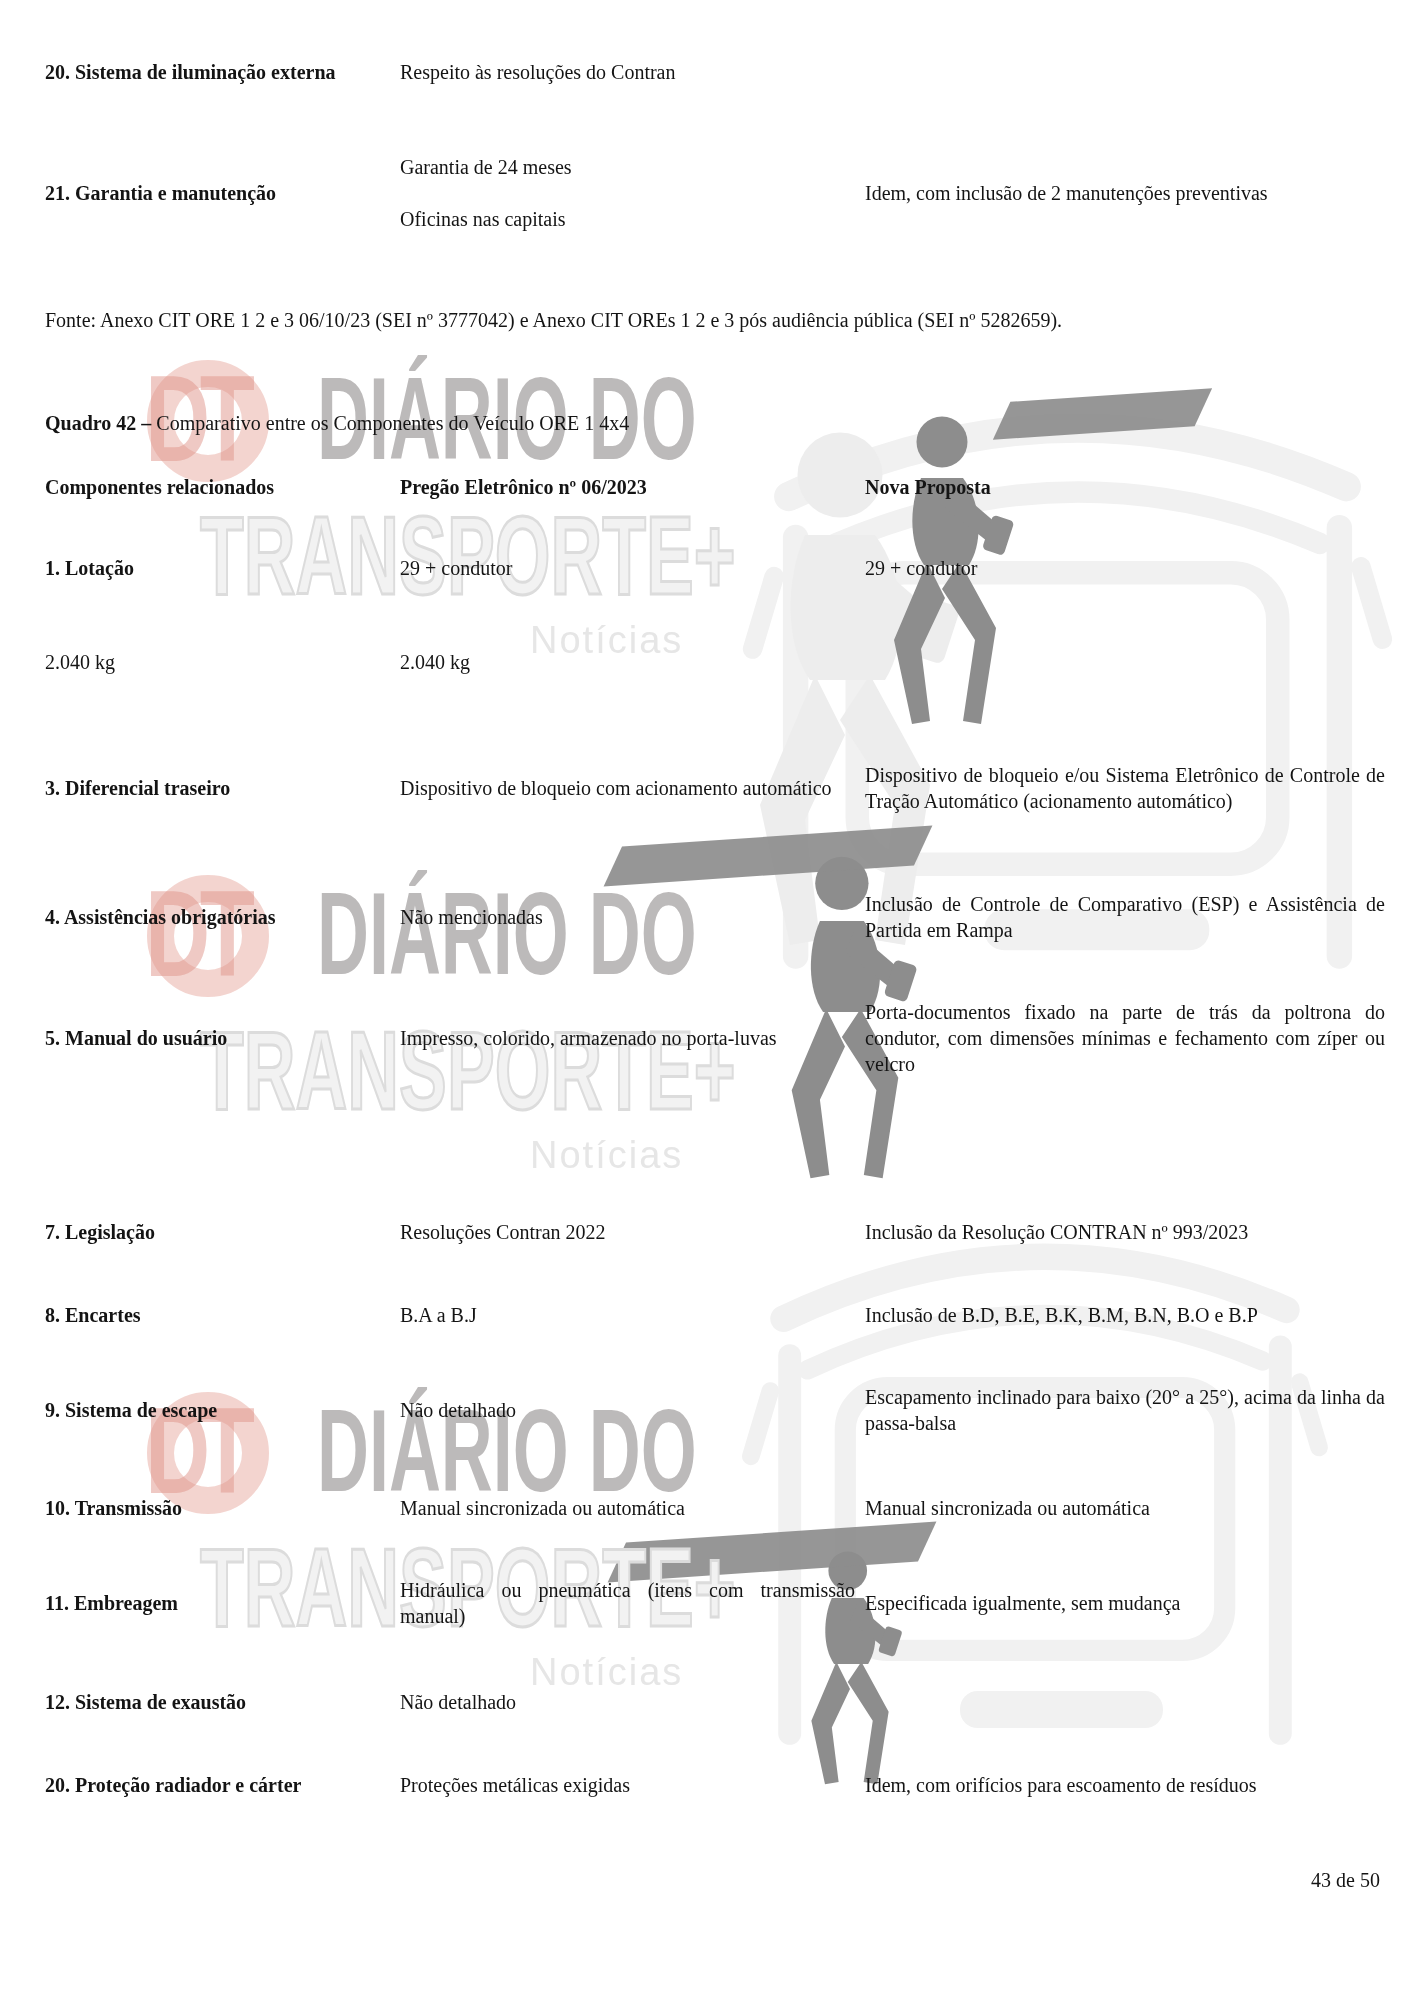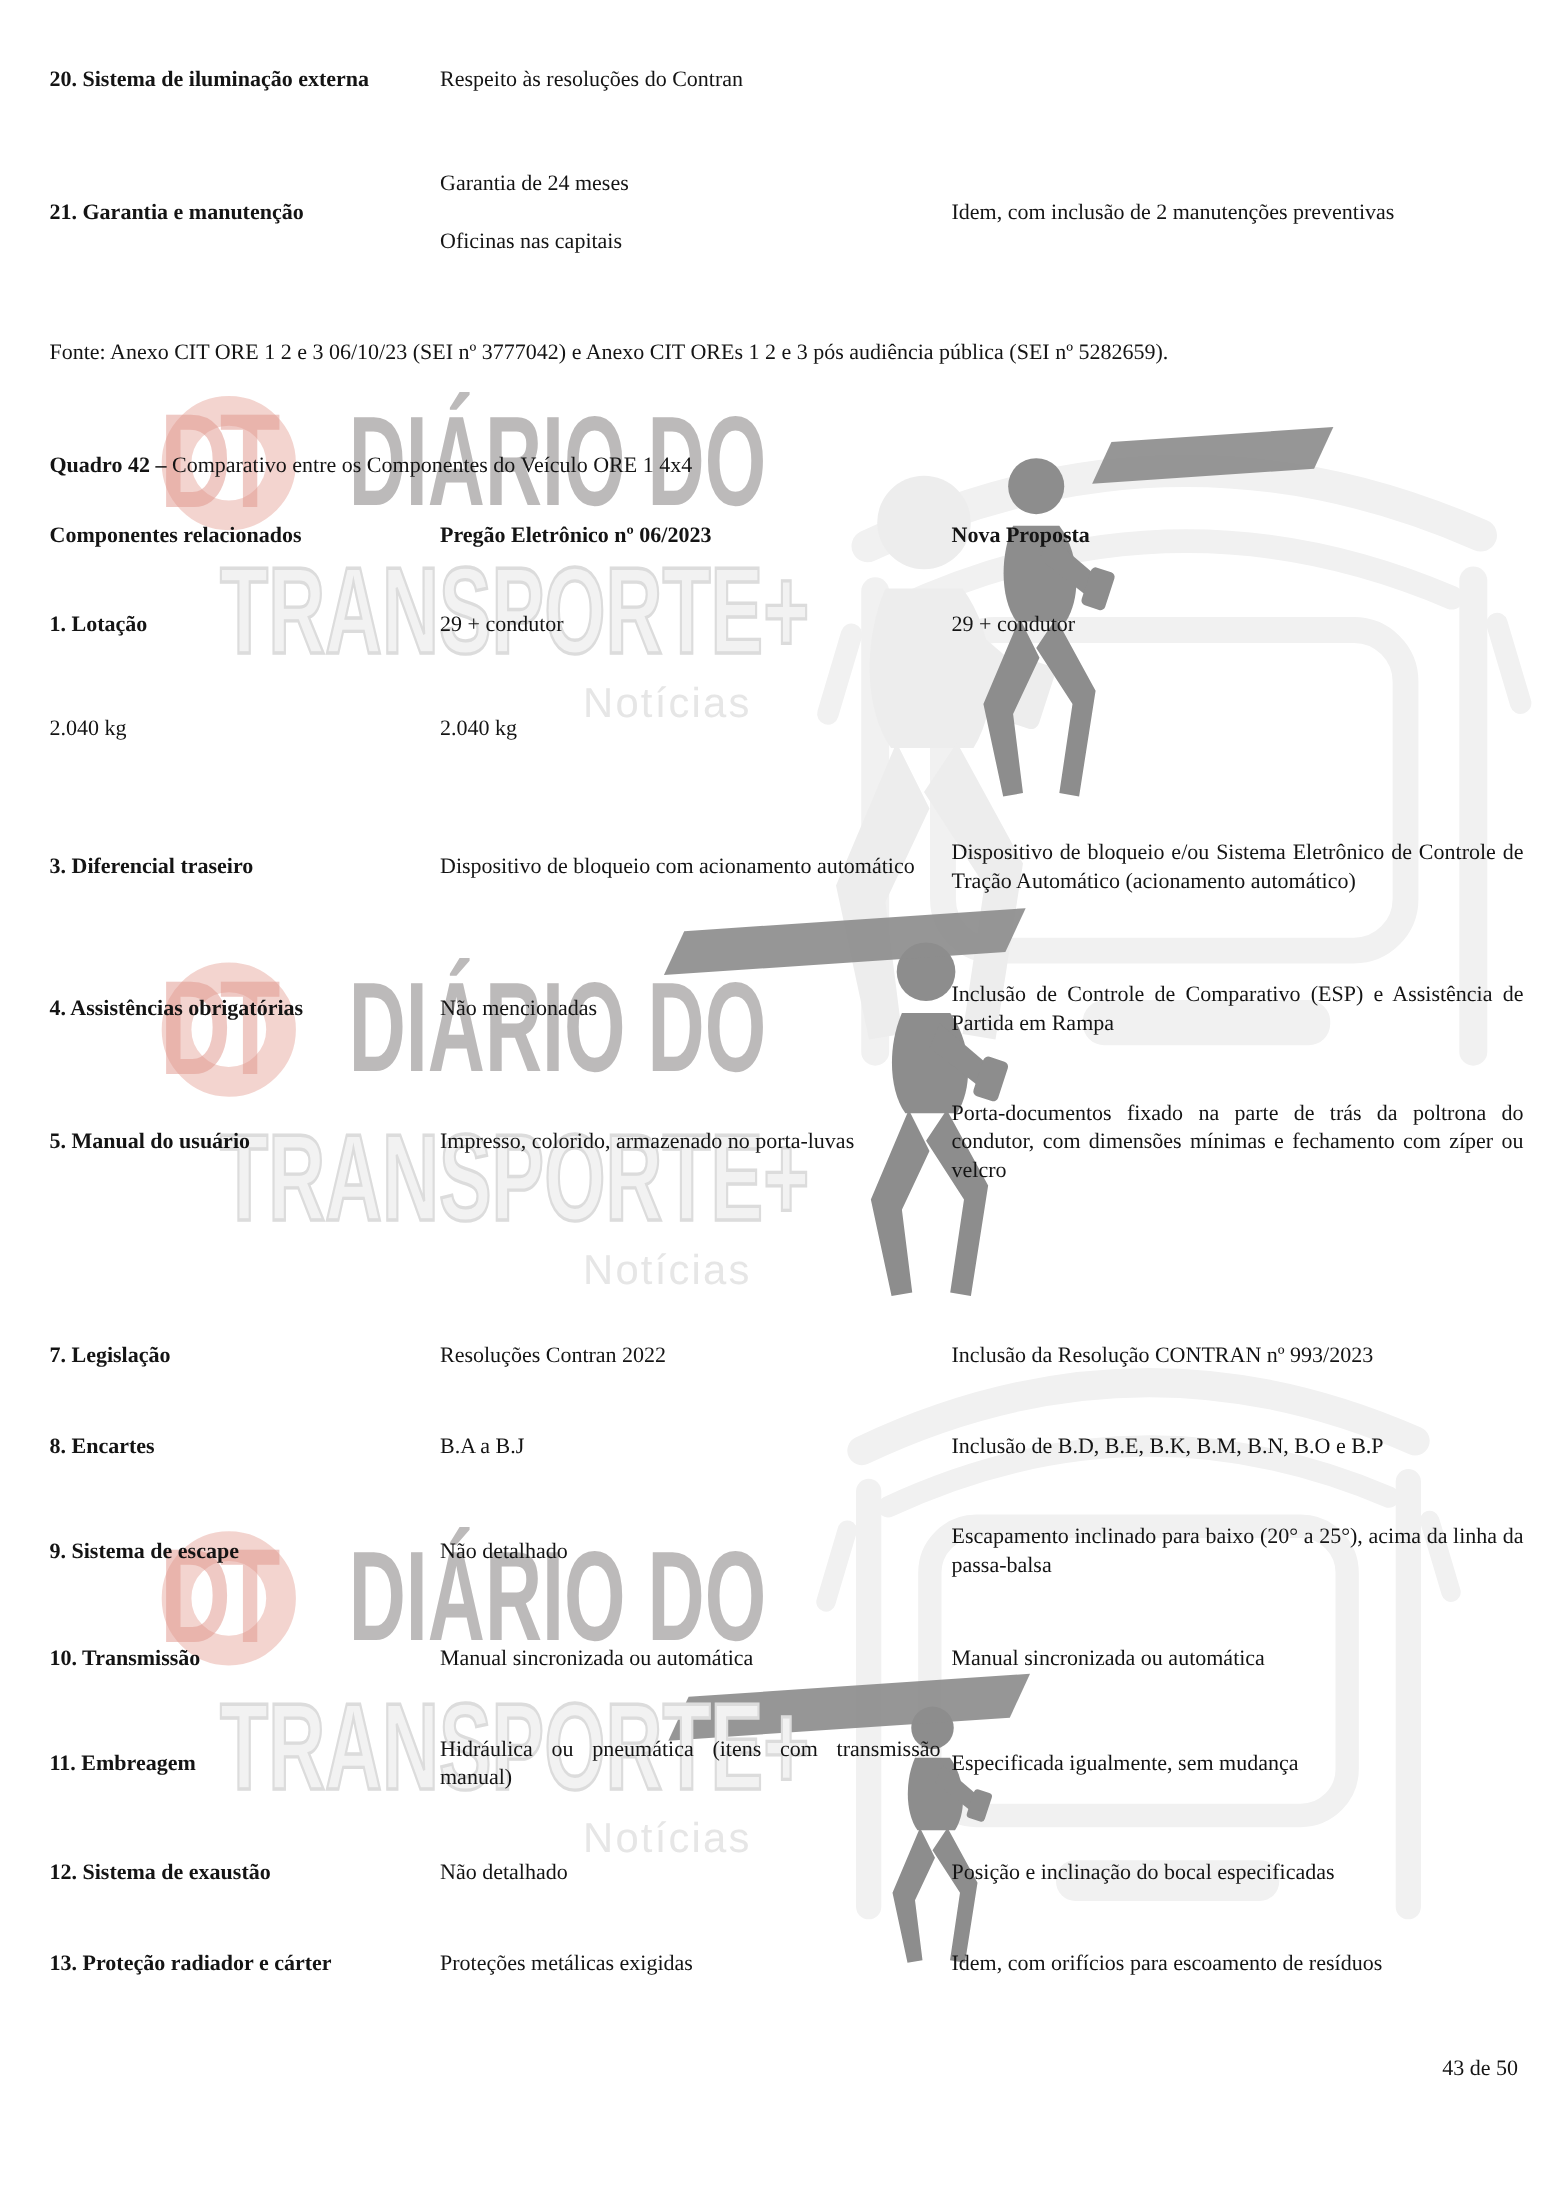--- a/index.html
+++ b/index.html
@@ -213,23 +213,22 @@
       <div class="c3">Manual sincronizada ou automática</div>
     </div>
     <div class="trow" style="top:1603px">
       <div class="c1">11. Embreagem</div>
       <div class="c2">Hidráulica ou pneumática (itens com transmissão manual)</div>
       <div class="c3">Especificada igualmente, sem mudança</div>
     </div>
     <div class="trow" style="top:1702px">
       <div class="c1">12. Sistema de exaustão</div>
       <div class="c2">Não detalhado</div>
-      <div class="c3">Posição e inclinação do bocal especificadas</div>
     </div>
     <div class="trow" style="top:1785px">
-      <div class="c1">13. Proteção radiador e cárter</div>
+      <div class="c1">20. Proteção radiador e cárter</div>
       <div class="c2">Proteções metálicas exigidas</div>
       <div class="c3">Idem, com orifícios para escoamento de resíduos</div>
     </div>
 
     <div class="page-number">43 de 50</div>
   </div>
 </div>
 
 </body></html>

